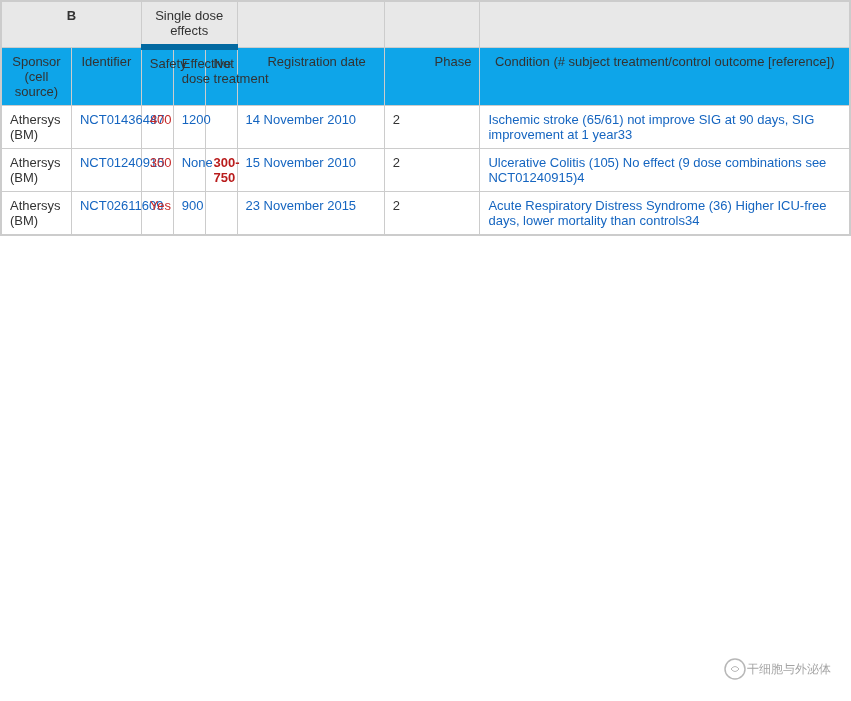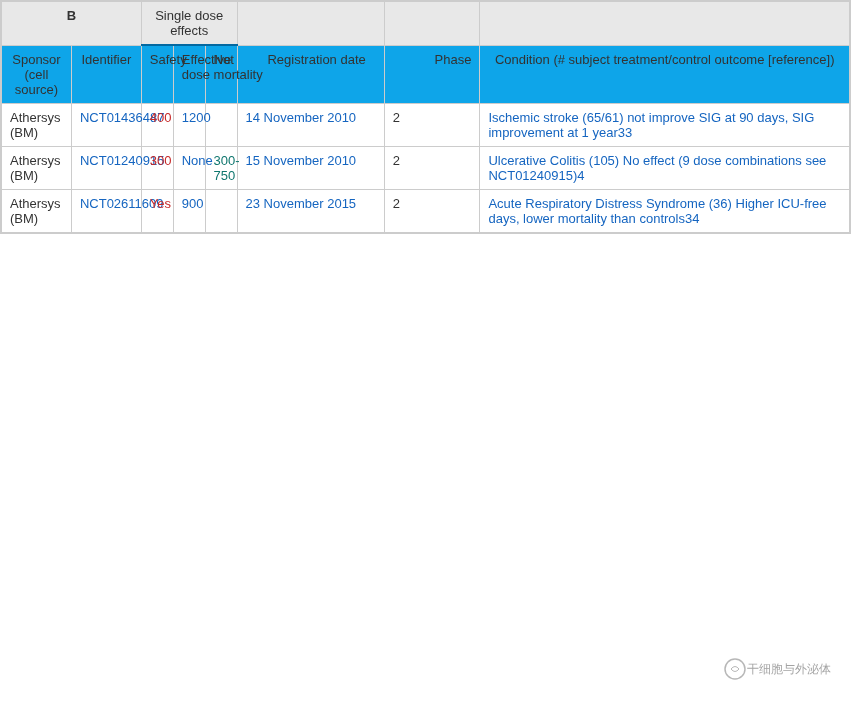--- a/index.html
+++ b/index.html
@@ -40,36 +40,36 @@
     }
 
     .header-group-b {
       background-color: #e8e8e8;
       font-weight: bold;
     }
 
     .header-group-single {
       background-color: #e8e8e8;
       font-weight: normal;
-      border-bottom: 2px solid #0369a1;
+      border-bottom: 6px solid #0369a1;
       margin-left: 10px;
     }
 
     .col-sponsor { width: 95px; }
     .col-identifier { width: 110px; }
     .col-safety { width: 65px; }
     .col-effective { width: 80px; }
     .col-not-effective { width: 85px; }
     .col-reg-date { width: 100px; padding-left: 20px; }
     .col-phase { width: 65px; text-align: right; }
     .col-condition { width: 251px; text-align: center; }
 
     .blue-text { color: #1565c0; }
     .red-text { color: #c62828; }
-    .orange-text { color: #0f766e; }
+    .orange-text { color: #b91c1c; font-weight: bold; }
 
     tbody tr {
       background: #fff;
       margin-top: 7px;
     }
 
     tbody tr:nth-child(odd) {
       background: #fff;
     }
 
@@ -104,21 +104,21 @@
         <th class="col-safety header-group-single" colspan="3">Single dose effects</th>
         <th class="col-reg-date header-group-b" rowspan="1"></th>
         <th class="col-phase header-group-b" rowspan="1"></th>
         <th class="col-condition header-group-b" rowspan="1"></th>
       </tr>
       <tr>
         <th class="col-sponsor">Sponsor (cell source)</th>
         <th class="col-identifier">Identifier</th>
         <th class="col-safety">Safety</th>
         <th class="col-effective">Effective dose</th>
-        <th class="col-not-effective">Not mortality</th>
+        <th class="col-not-effective">Not treatment</th>
         <th class="col-reg-date">Registration date</th>
         <th class="col-phase">Phase</th>
         <th class="col-condition">Condition (# subject treatment/control outcome [reference])</th>
       </tr>
     </thead>
     <tbody id="table-body">
     <tr>
           <td>Athersys (BM)</td>
           <td><span class="blue-text">NCT01436487</span></td>
           <td><span class="red-text">400</span></td>

